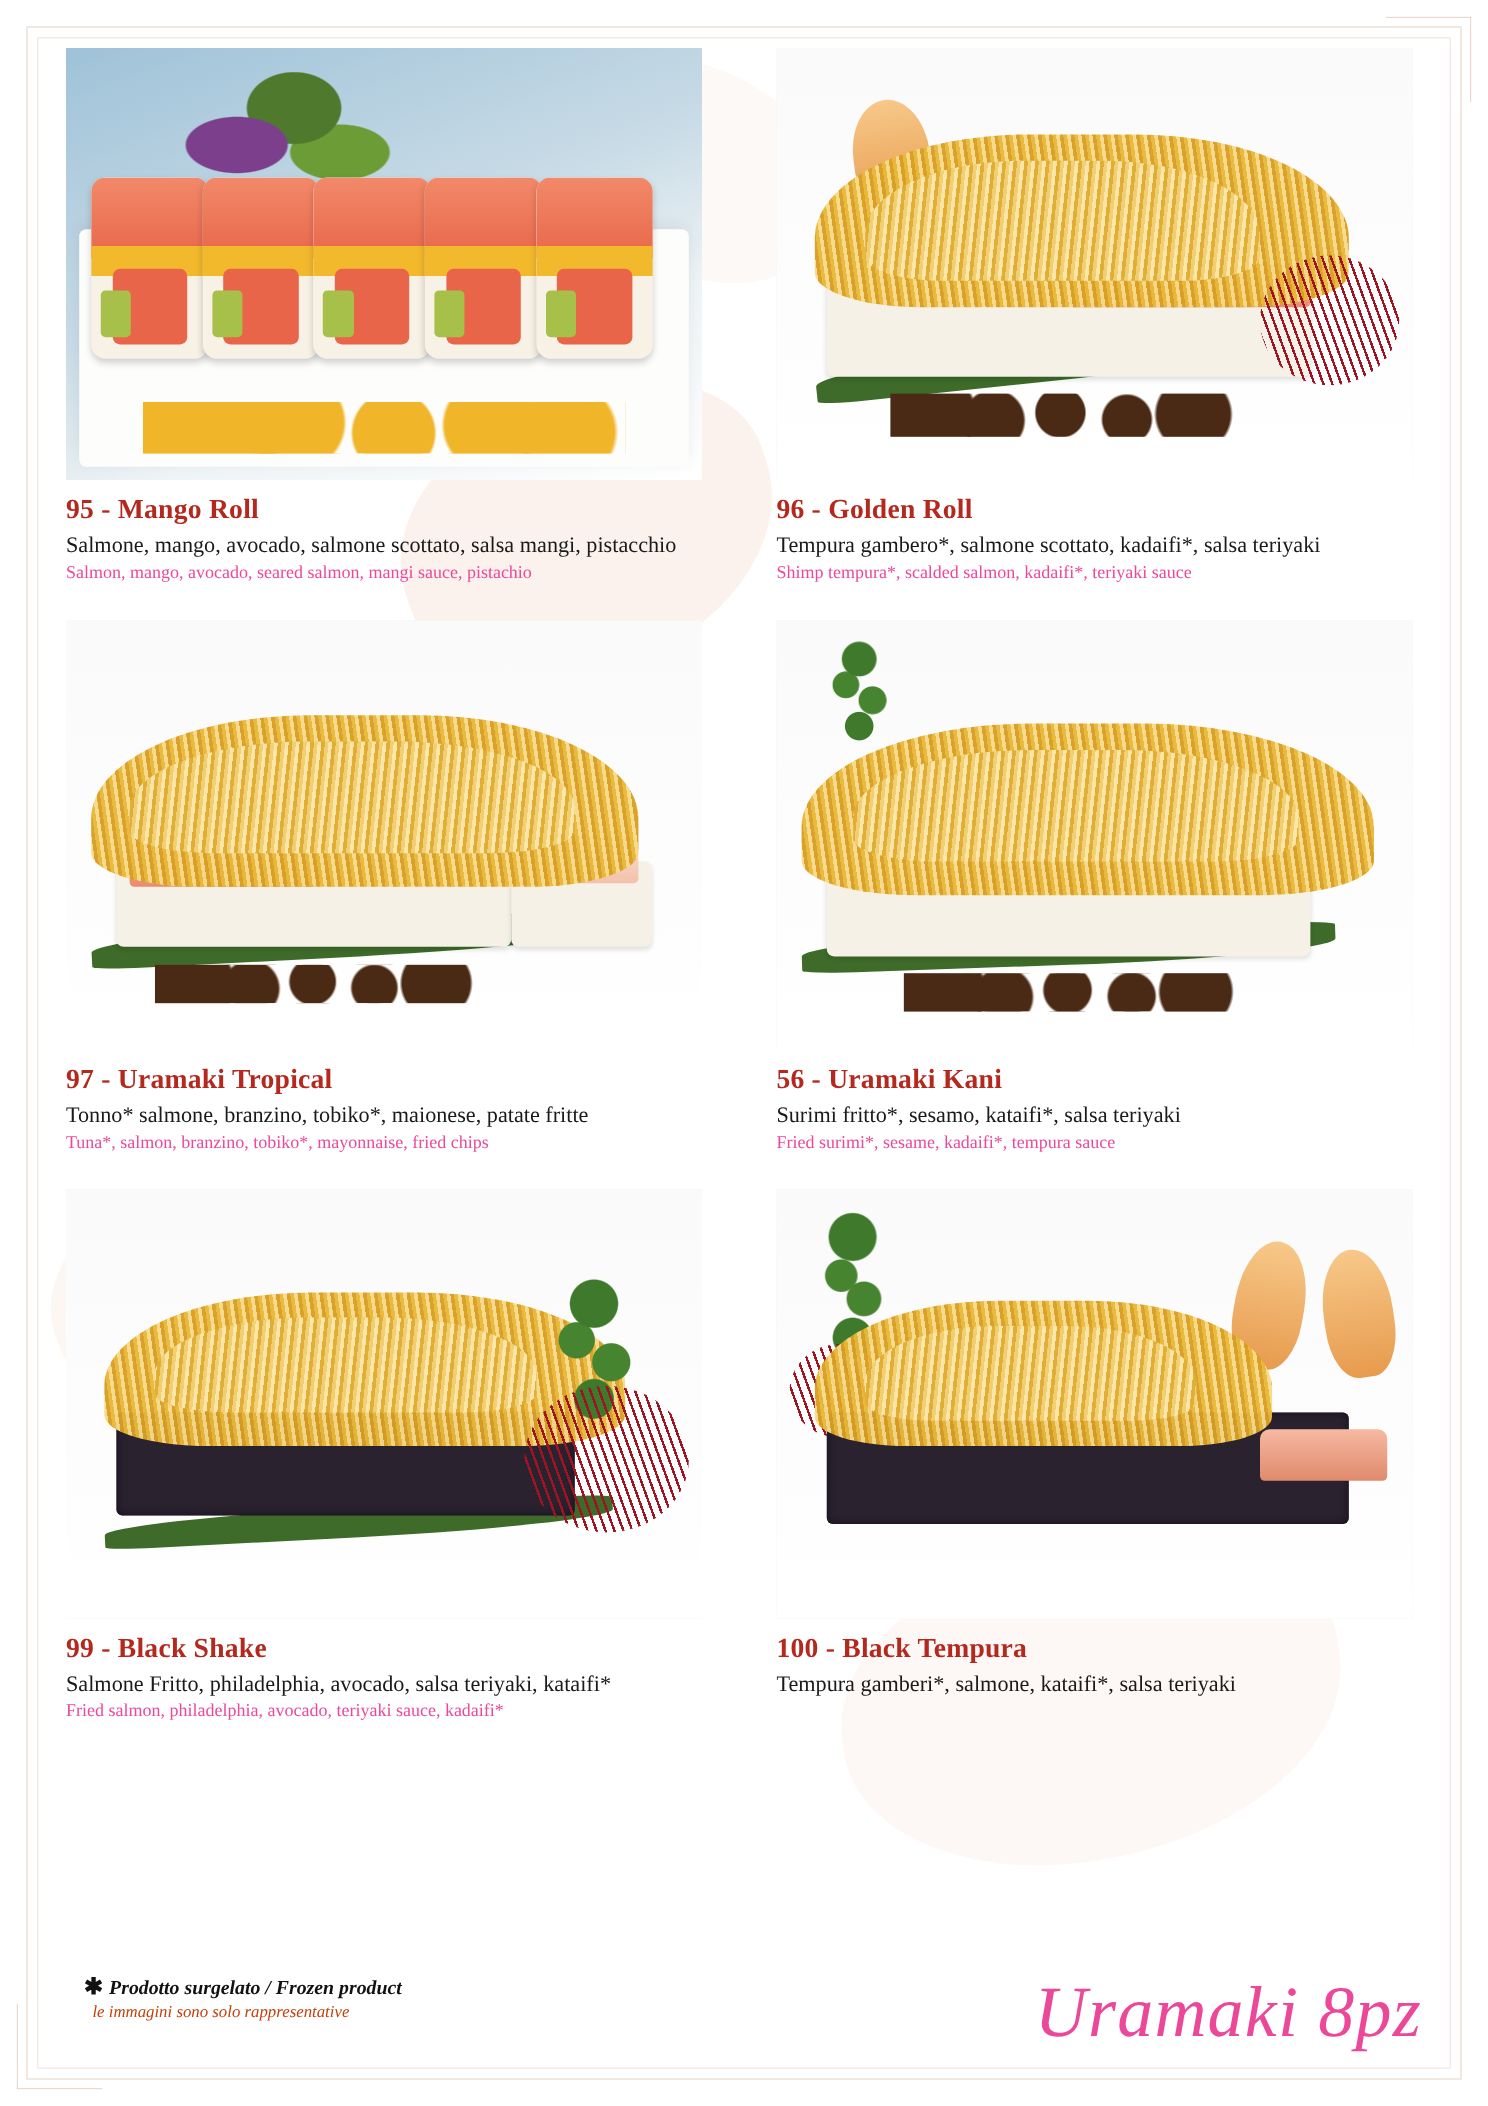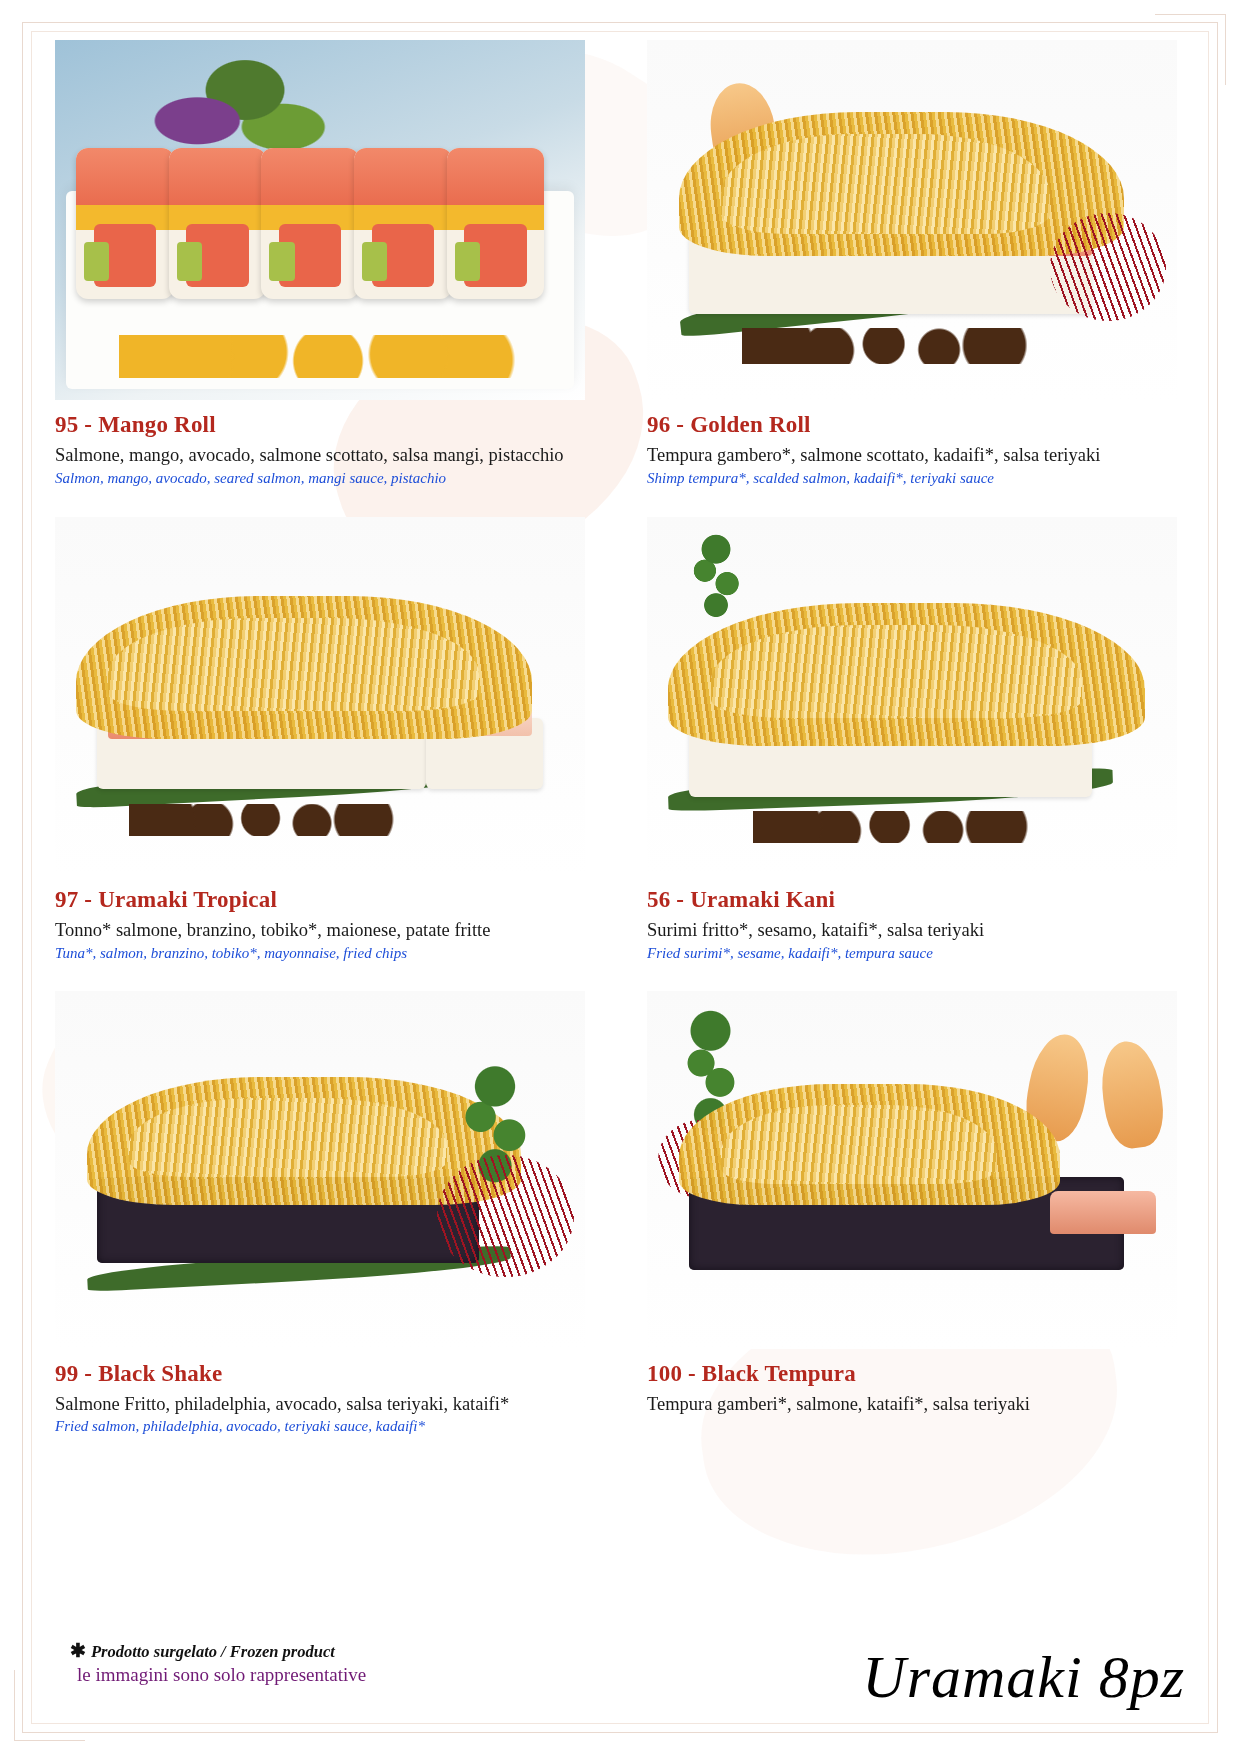--- a/index.html
+++ b/index.html
@@ -109,23 +109,22 @@
   }
   .dish-it {
     font-family: "Liberation Serif", serif;
     font-size: 18.5px;
     color: #1a1a1a;
     line-height: 1.22;
     margin: 0;
   }
   .dish-en {
     font-family: "Liberation Serif", serif;
-    font-style: italic;
     font-size: 15px;
-    color: #1d4ed8;
+    color: #ec4899;
     line-height: 1.25;
     margin: 2px 0 0 0;
   }
 
   
   .row-gap-1 { height: 30px; }
   .row-gap-2 { height: 28px; }
 
   .footer {
     position: absolute;
@@ -149,33 +148,34 @@
     margin-left: 15px;
   }
   .frozen-star {
     font-size: 19px;
     font-weight: bold;
     font-style: normal;
     margin-right: 5px;
   }
   .frozen-line2 {
     font-family: "Liberation Serif", serif;
-    font-size: 19px;
-    color: #701a75;
+    font-style: italic;
+    font-size: 14px;
+    color: #c2410c;
     margin-left: 22px;
     margin-top: 2px;
   }
   .section-name {
     position: absolute;
     right: 0;
     bottom: 8px;
     font-family: "Liberation Serif", serif;
     font-style: italic;
     font-size: 60px;
-    color: #000000;
+    color: #ec4899;
     letter-spacing: 1px;
     white-space: nowrap;
   }
 
   
   .ph { position:absolute; left:0; top:0; width:100%; height:100%; }
 
   
   .mango-bg { background: linear-gradient(160deg,#9fc2d8 0%, #c8dbe6 45%, #eef3f5 70%, #ffffff 100%); }
   .mango-plate { position:absolute; left:2%; top:42%; width:96%; height:55%; background:#fdfdfb; border-radius:6px; box-shadow:0 -4px 12px rgba(0,0,0,.06);}

